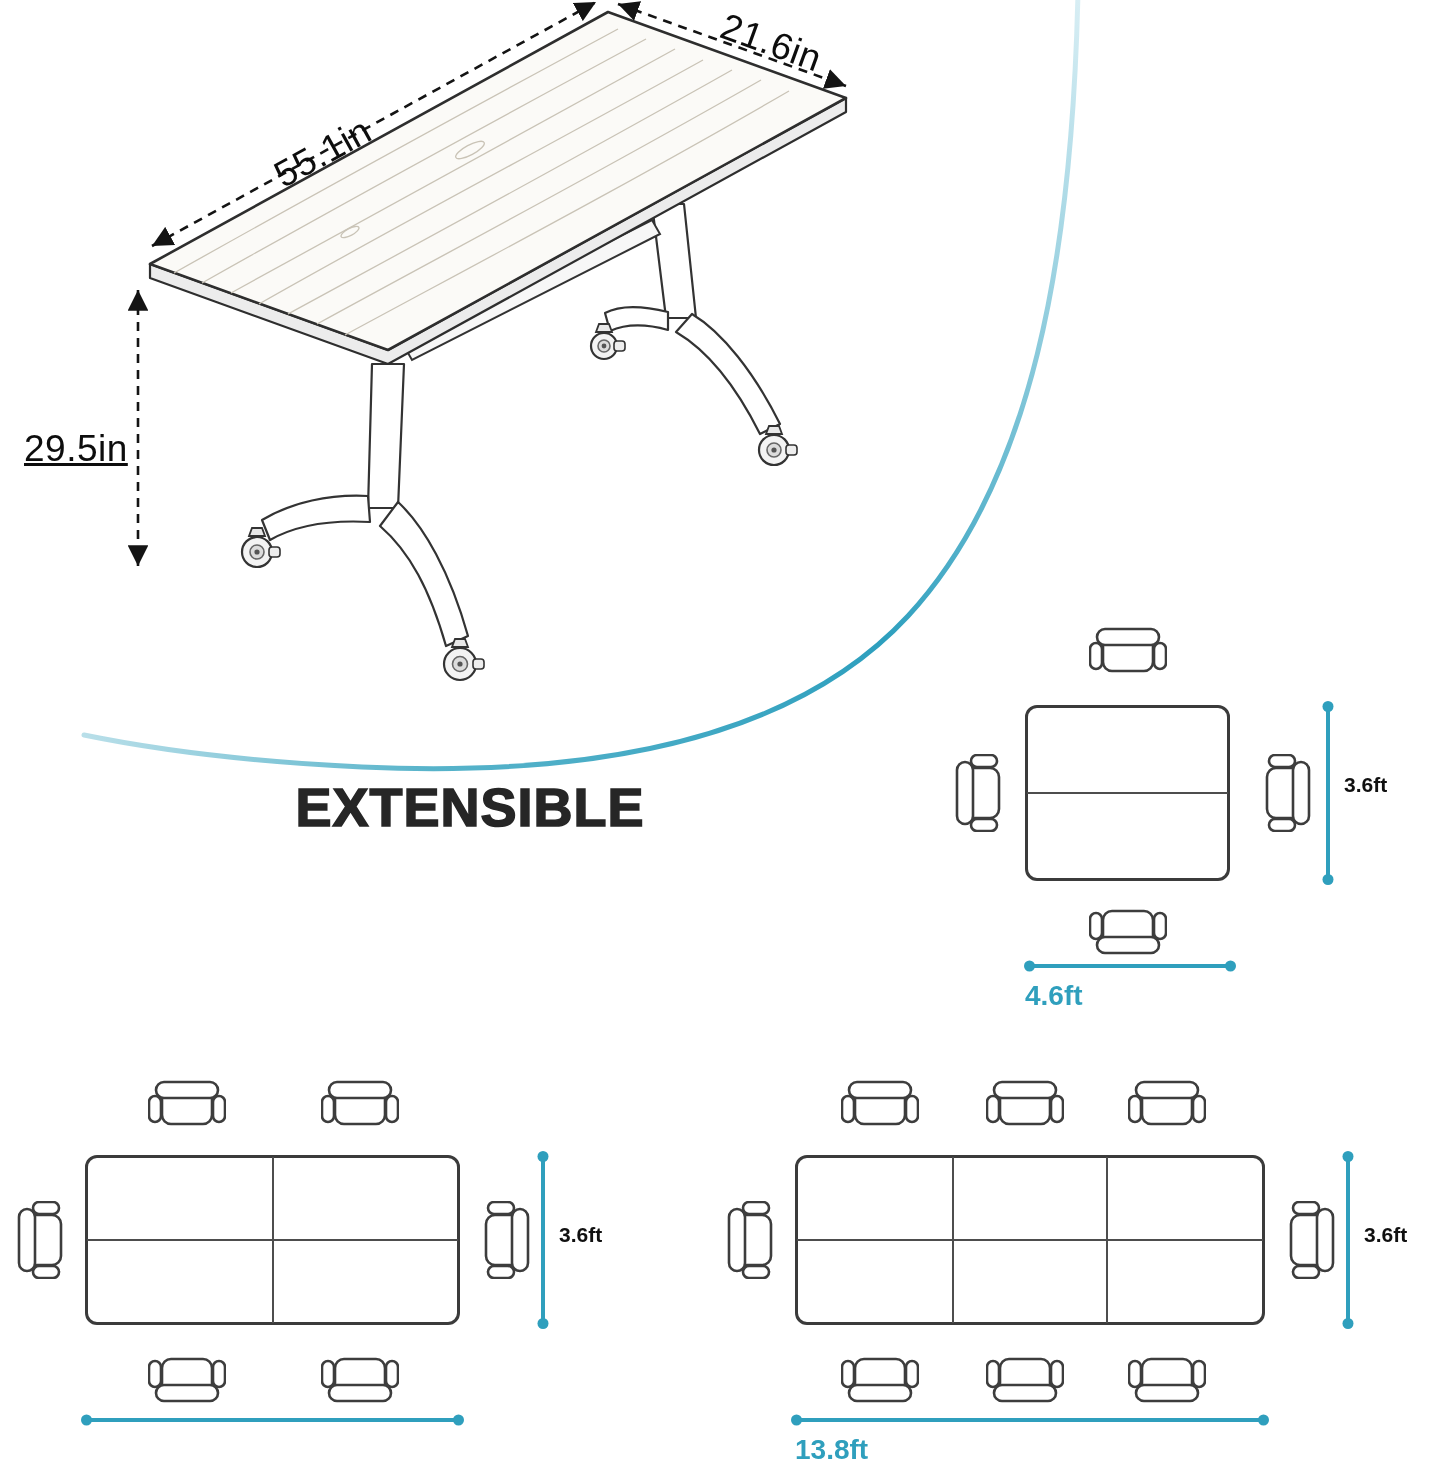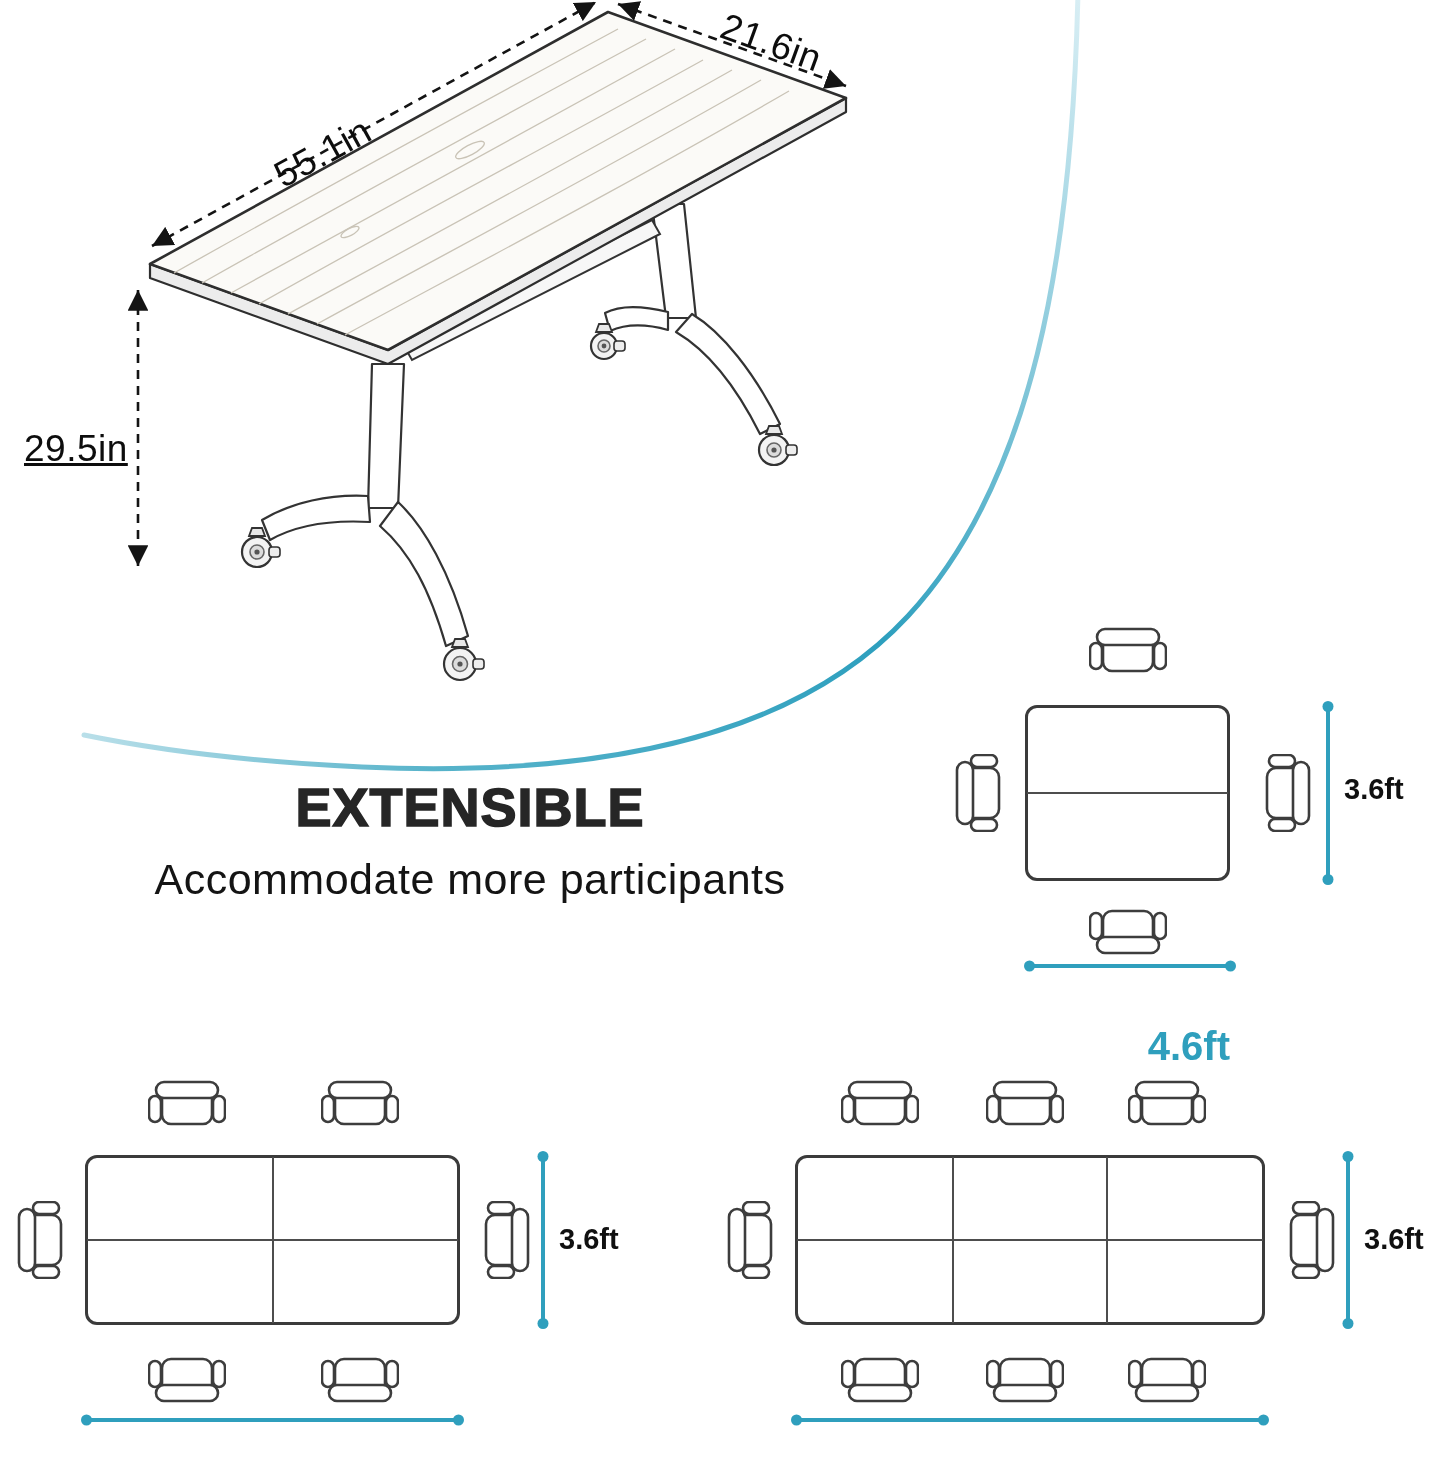--- a/index.html
+++ b/index.html
@@ -41,22 +41,22 @@
 
   .vdim{position:absolute;width:4px;background:var(--accent);border-radius:2px;}
   .vdim::before,.vdim::after{content:"";position:absolute;left:50%;transform:translateX(-50%);width:11px;height:11px;border-radius:50%;background:var(--accent);}
   .vdim::before{top:-4px;}
   .vdim::after{bottom:-4px;}
   .hdim{position:absolute;height:4px;background:var(--accent);border-radius:2px;}
   .hdim::before,.hdim::after{content:"";position:absolute;top:50%;transform:translateY(-50%);width:11px;height:11px;border-radius:50%;background:var(--accent);}
   .hdim::before{left:-4px;}
   .hdim::after{right:-4px;}
 
-  .lab-depth{position:absolute;font-size:29px;font-weight:bold;color:#101010;}
-  .lab-width{position:absolute;font-size:40px;font-weight:bold;color:var(--accent);text-align:right;margin-top:44px;}
+  .lab-depth{position:absolute;font-size:21px;font-weight:bold;color:#101010;}
+  .lab-width{position:absolute;font-size:28px;font-weight:bold;color:var(--accent);text-align:left;}
 </style>
 </head>
 <body>
 
 <div class="canvas">
 
   <svg class="arc" viewBox="0 0 1445 1484" aria-hidden="true">
     <defs>
       <linearGradient id="arcGrad" gradientUnits="userSpaceOnUse" x1="1080" y1="0" x2="120" y2="780">
         <stop offset="0" stop-color="#d8eef4"></stop>
@@ -140,21 +140,20 @@
       <line x1="138" y1="290" x2="138" y2="566" marker-start="url(#arw)" marker-end="url(#arw)"></line>
     </g>
   </svg>
 
   <div class="dim dim-length">55.1in</div>
   <div class="dim dim-width">21.6in</div>
   <div class="dim dim-height">29.5in</div>
 
   <div class="heading">
     <div class="title">EXTENSIBLE</div>
-    <div class="subtitle">Accommodate more participants</div>
   </div>
 
   <svg width="0" height="0" style="position:absolute" aria-hidden="true">
     <symbol id="chair" viewBox="0 0 78 50">
       <rect x="14" y="10" width="50" height="34" rx="9" fill="#ffffff" stroke="#3d3d3d" stroke-width="2.6"></rect>
       <rect x="8" y="2" width="62" height="16" rx="8" fill="#ffffff" stroke="#3d3d3d" stroke-width="2.6"></rect>
       <rect x="1" y="16" width="12" height="26" rx="6" fill="#ffffff" stroke="#3d3d3d" stroke-width="2.6"></rect>
       <rect x="65" y="16" width="12" height="26" rx="6" fill="#ffffff" stroke="#3d3d3d" stroke-width="2.6"></rect>
     </symbol>
   </svg>
@@ -235,15 +234,16 @@
       </svg>
     <svg class="chair b" style="left:286px;top:278px;">
         <use href="#chair"></use>
       </svg>
     <svg class="chair b" style="left:428px;top:278px;">
         <use href="#chair"></use>
       </svg>
     <div class="vdim" style="left:646px;top:80px;height:170px;"></div>
     <div class="lab-depth" style="left:664px;top:148px;">3.6ft</div>
     <div class="hdim" style="left:95px;top:343px;width:470px;"></div>
+    <div class="lab-width" style="left:95px;top:359px;width:470px;">13.8ft</div>
   </section>
 
 </div>
 
 </body></html>

